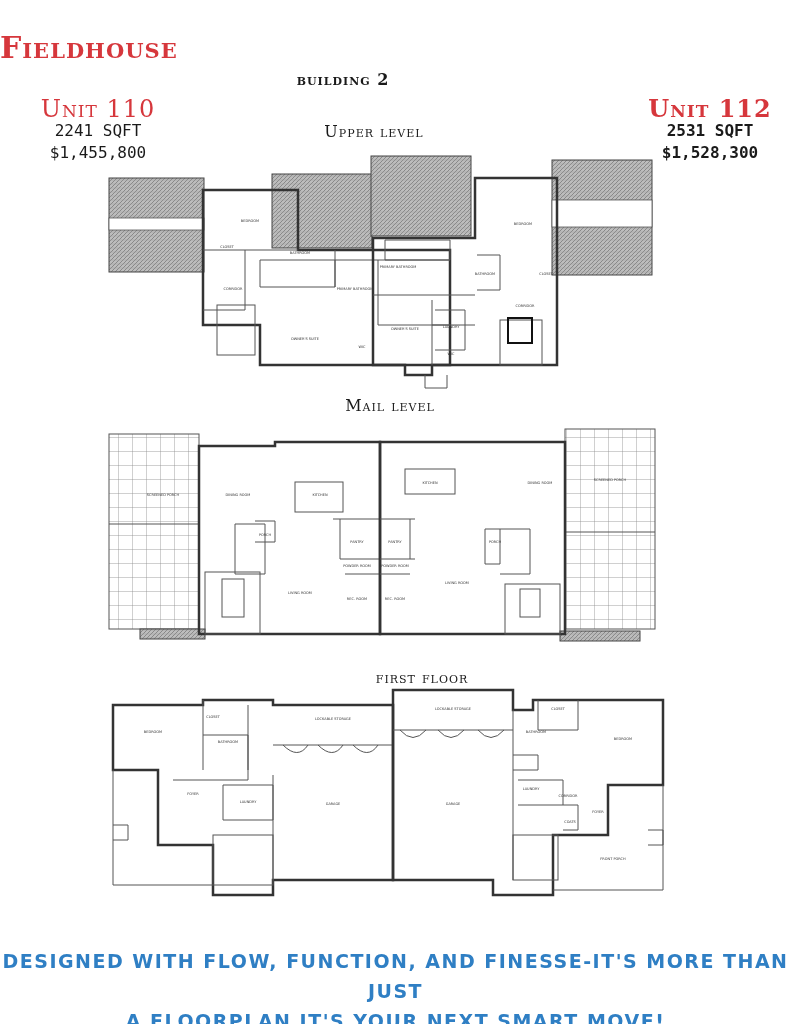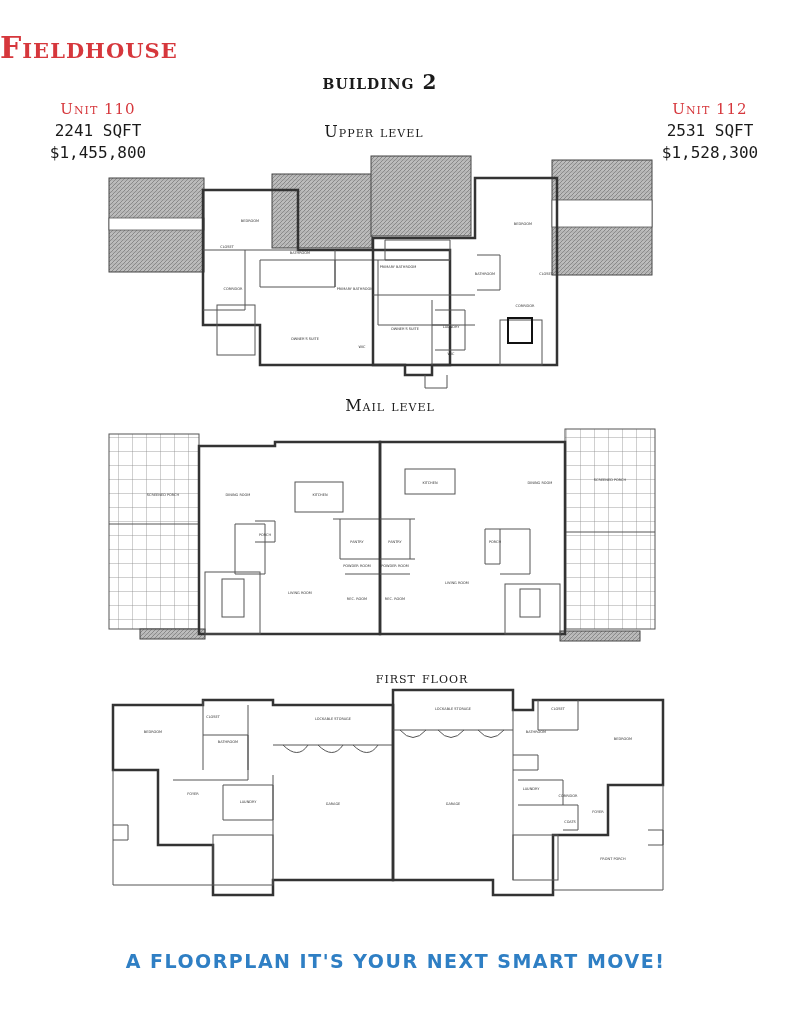--- a/index.html
+++ b/index.html
@@ -2,24 +2,24 @@
 <html><head>
 <meta charset="utf-8">
 <style>
   html, body { margin:0; padding:0; background:#ffffff; }
   body { width:791px; height:1024px; position:relative; overflow:hidden;
          font-family:"DejaVu Serif", serif; color:#1a1a1a; }
   .abs { position:absolute; }
   .title { left:0; width:791px; top:30px; text-align:left; color:#d6373c;
            font-family:"DejaVu Serif", serif; font-size:30px; font-weight:bold;
            letter-spacing:1px; font-variant:small-caps; }
-  .subtitle { left:0; width:686px; top:70px; text-align:center; font-size:20px;
-              font-weight:bold; letter-spacing:1px; font-variant:small-caps;padding-left:37px; }
+  .subtitle { left:0; width:686px; top:70px; text-align:center; font-size:16px;
+              font-weight:bold; letter-spacing:1px; font-variant:small-caps; }
   .unit { text-align:center; }
-  .unit .name { color:#d6373c; font-size:15px; font-variant:small-caps; letter-spacing:1px; line-height:22px; }
+  .unit .name { color:#d6373c; font-size:24px; font-variant:small-caps; letter-spacing:1px; line-height:22px; }
   .unit .sqft, .unit .price { font-family:"DejaVu Sans Mono", monospace; font-size:16px; line-height:22px; }
   .level-label { left:0; width:748px; text-align:center; font-size:16px; font-weight:normal;
                  font-variant:small-caps; letter-spacing:1px; }
   .tagline { left:0; width:791px; top:946px; text-align:center; color:#2f7fc4;
              font-family:"DejaVu Sans", sans-serif; font-size:19px; font-weight:bold;
              letter-spacing:1.5px; text-transform:uppercase; line-height:30px; }
   svg { position:absolute; }
   .wall { fill:none; stroke:#333; stroke-width:2.5; }
   .thin { fill:none; stroke:#555; stroke-width:1; }
   .roof { fill:url(#roofpat); stroke:#444; stroke-width:1; }
@@ -31,21 +31,21 @@
 
 <div class="abs title">Fieldhouse</div>
 <div class="abs subtitle">building 2</div>
 
 <div class="abs unit" style="left:28px; top:98px; width:140px;">
   <div class="name">Unit 110</div>
   <div class="sqft">2241 SQFT</div>
   <div class="price">$1,455,800</div>
 </div>
 
-<div class="abs unit" style="left:640px; top:98px; width:140px;">
+<div class="abs unit" style="left:640px; top:98px; width:140px;font-weight:bold;">
   <div class="name">Unit  112</div>
   <div class="sqft">2531 SQFT</div>
   <div class="price">$1,528,300</div>
 </div>
 
 <div class="abs level-label" style="top:122px;">Upper level</div>
 <div class="abs level-label" style="top:396px;padding-left:16px;">Mail level</div>
 <div class="abs level-label" style="top:668px;margin-left:48px;">first floor</div>
 
 <svg width="0" height="0" style="position:absolute">
@@ -160,14 +160,15 @@
   <text class="room-label" x="428" y="48">BATHROOM</text>
   <text class="room-label" x="515" y="55">BEDROOM</text>
   <text class="room-label" x="423" y="105">LAUNDRY</text>
   <text class="room-label" x="460" y="112">CORRIDOR</text>
   <text class="room-label" x="462" y="138">COATS</text>
   <text class="room-label" x="490" y="128">FOYER</text>
   <text class="room-label" x="505" y="175">FRONT PORCH</text>
 </svg>
 
 <div class="abs tagline">
+  <div>designed with flow, function, and finesse-it's more than just</div>
   <div>a floorplan it's your next smart move!</div>
 </div>
 
 </body></html>

